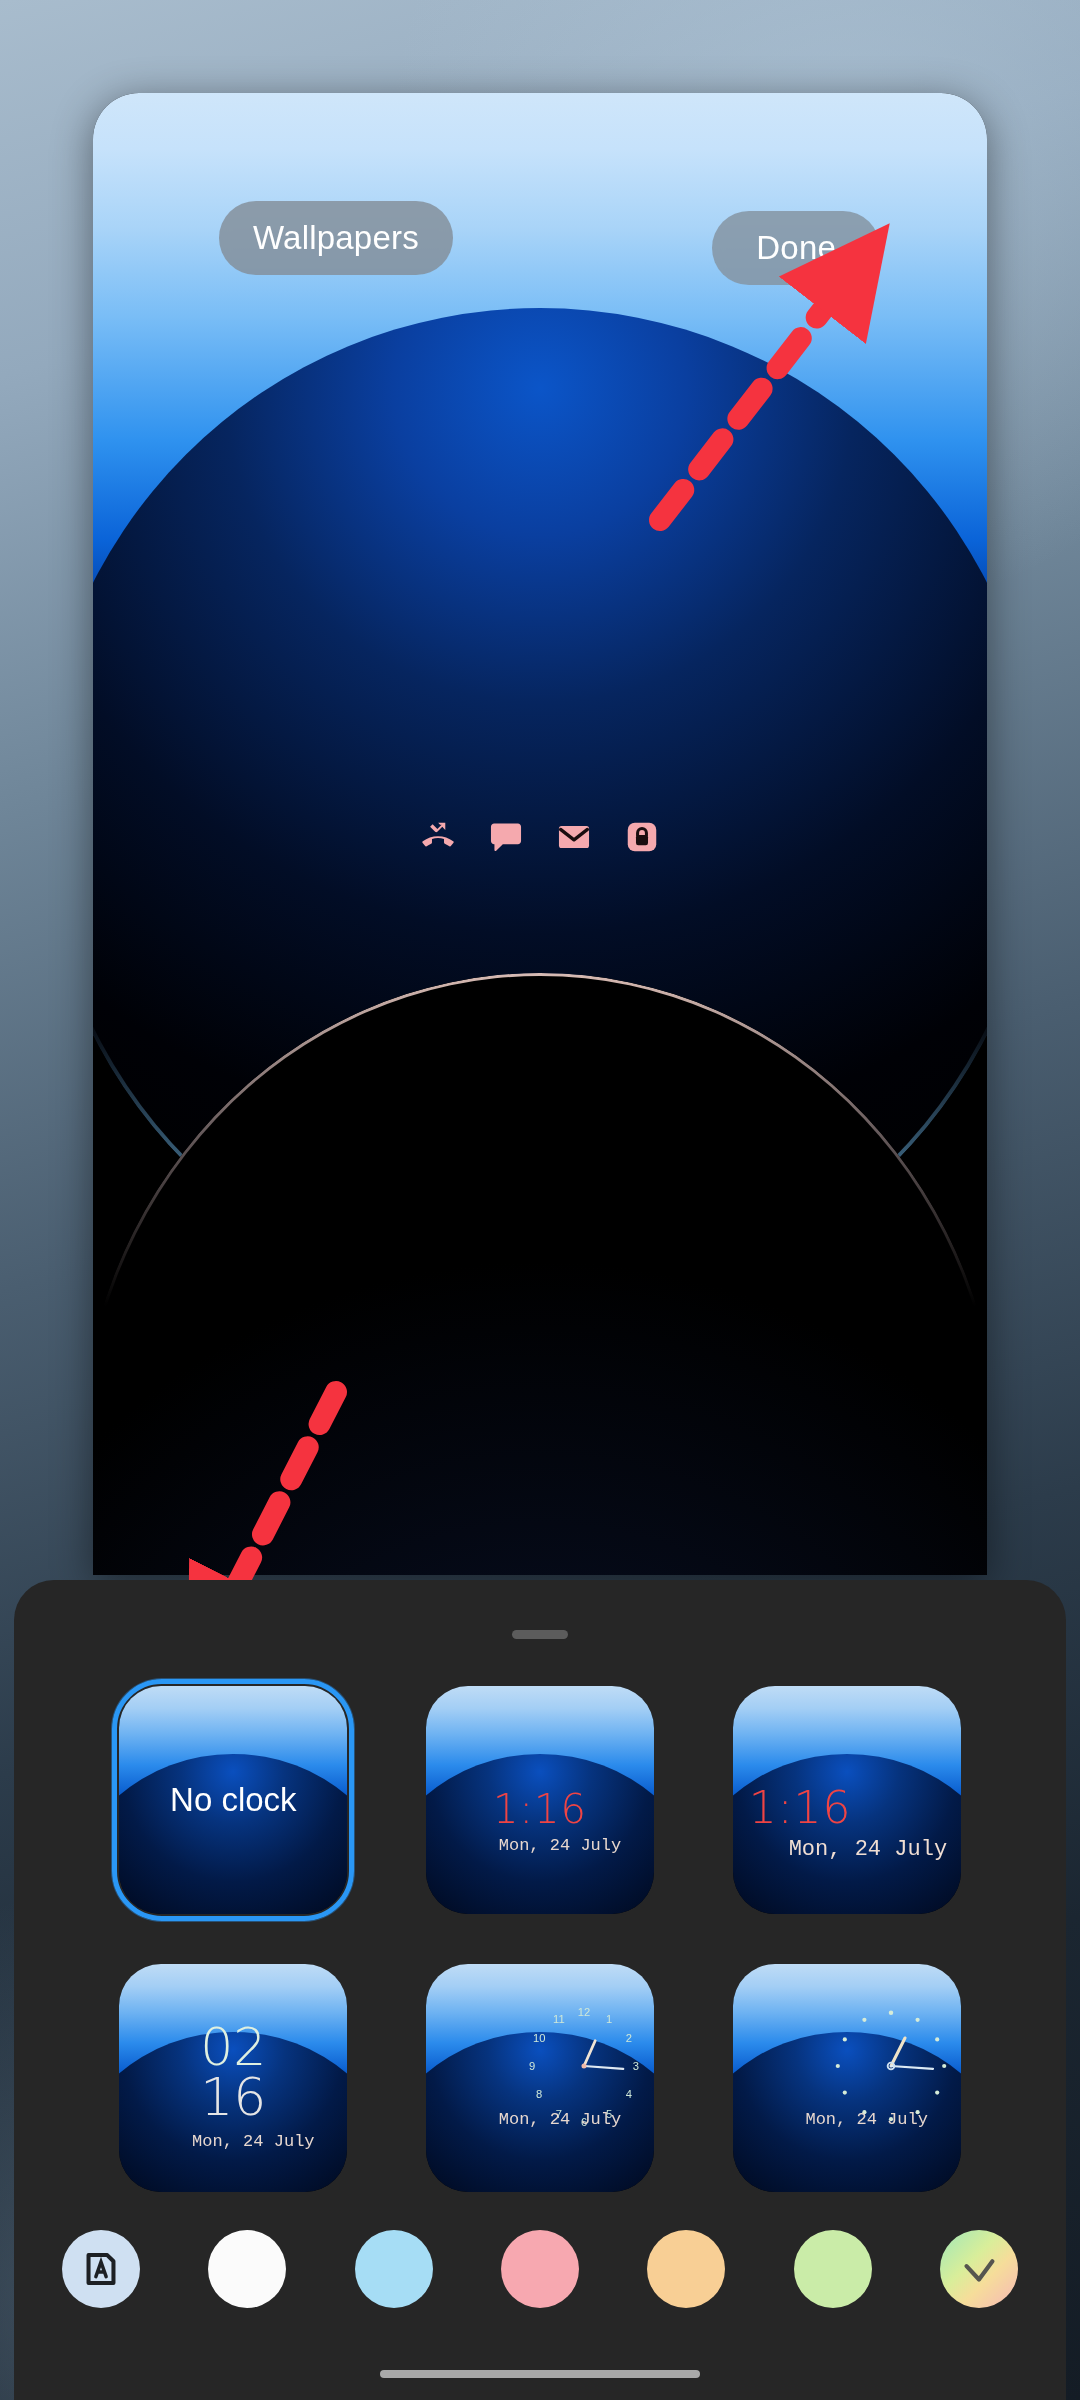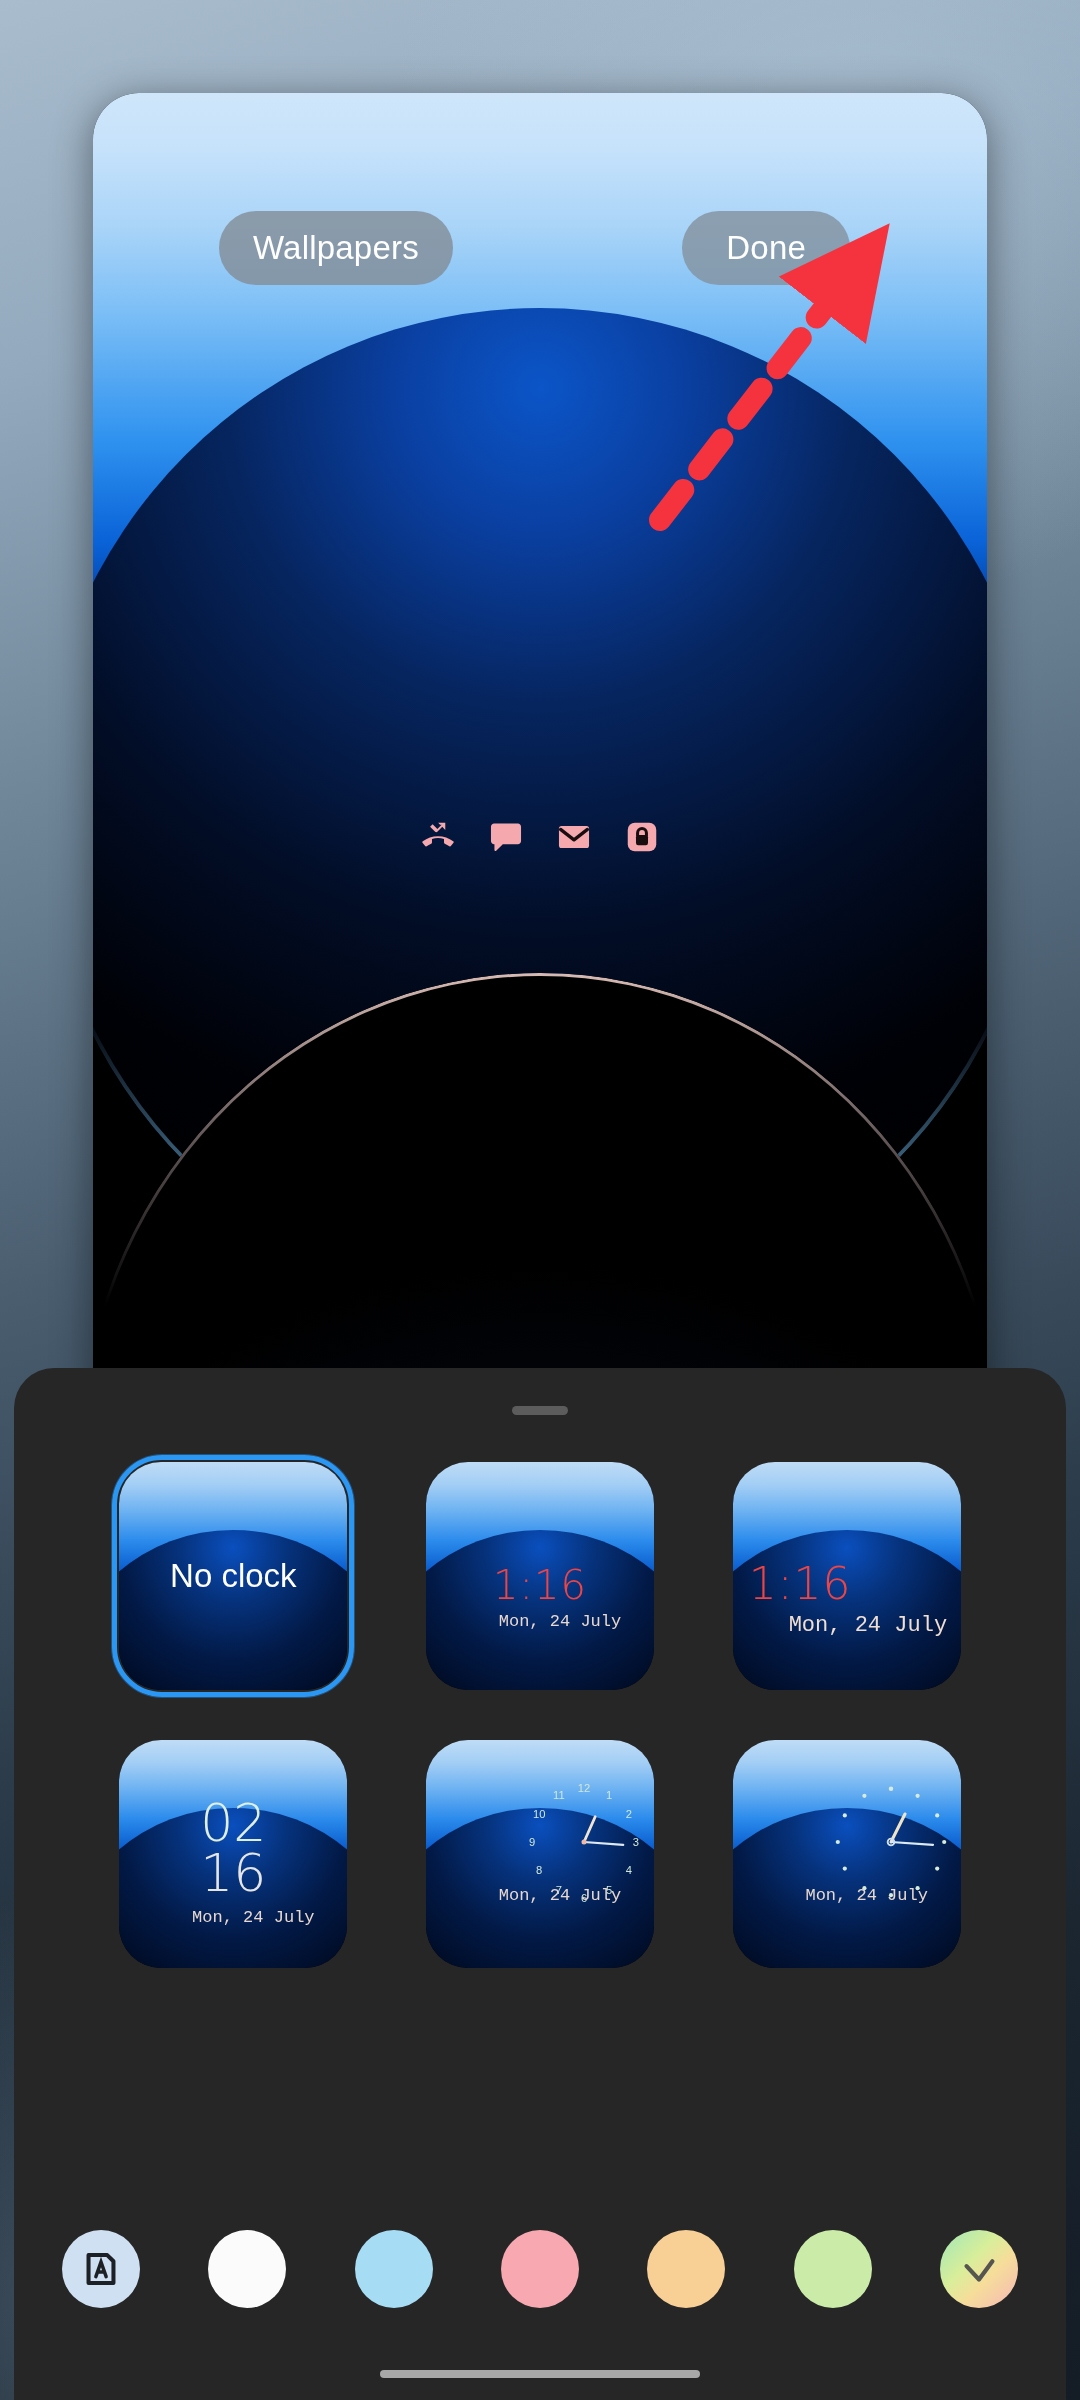--- a/index.html
+++ b/index.html
@@ -110,43 +110,43 @@
     background: rgba(130,140,150,.80);
     color: #fff;
     font-size: 33px;
     display: flex; align-items: center; justify-content: center;
     padding: 0 34px;
     letter-spacing: .2px;
     backdrop-filter: blur(6px);
     cursor: pointer;
     user-select: none;
   }
-  #btn-wallpapers { left: 126px; top: 118px; }
-  #btn-done { right: 137px; top: 118px; background: rgba(132,147,160,.82); padding: 10px 44px; }
+  #btn-wallpapers { left: 126px; top: 108px; }
+  #btn-done { right: 107px; top: 118px; background: rgba(132,147,160,.82); padding: 10px 44px; }
 
   
   #notif-row {
     position: absolute;
     left: 0; right: 0; top: 725px;
     display: flex; justify-content: center; align-items: center;
     gap: 30px;
   }
   #notif-row .nicon { width: 38px; height: 38px; display:block; }
 
   
   .arrow-svg { position: absolute; pointer-events: none; }
 
   
   #sheet {
     position: absolute;
     left: 14px; right: 14px; bottom: 0;
-    height: 1032px;
+    height: 820px;
     background: #262626;
     border-radius: 40px 40px 0 0;
-    padding-top: 26px;
+    padding-top: 38px;
   }
   #sheet-handle {
     width: 56px; height: 9px; border-radius: 5px;
     background: #5c5c5c;
     margin: 12px auto 0 auto;
   }
 
   
   #clock-grid {
     margin: 40px auto 0 auto;

